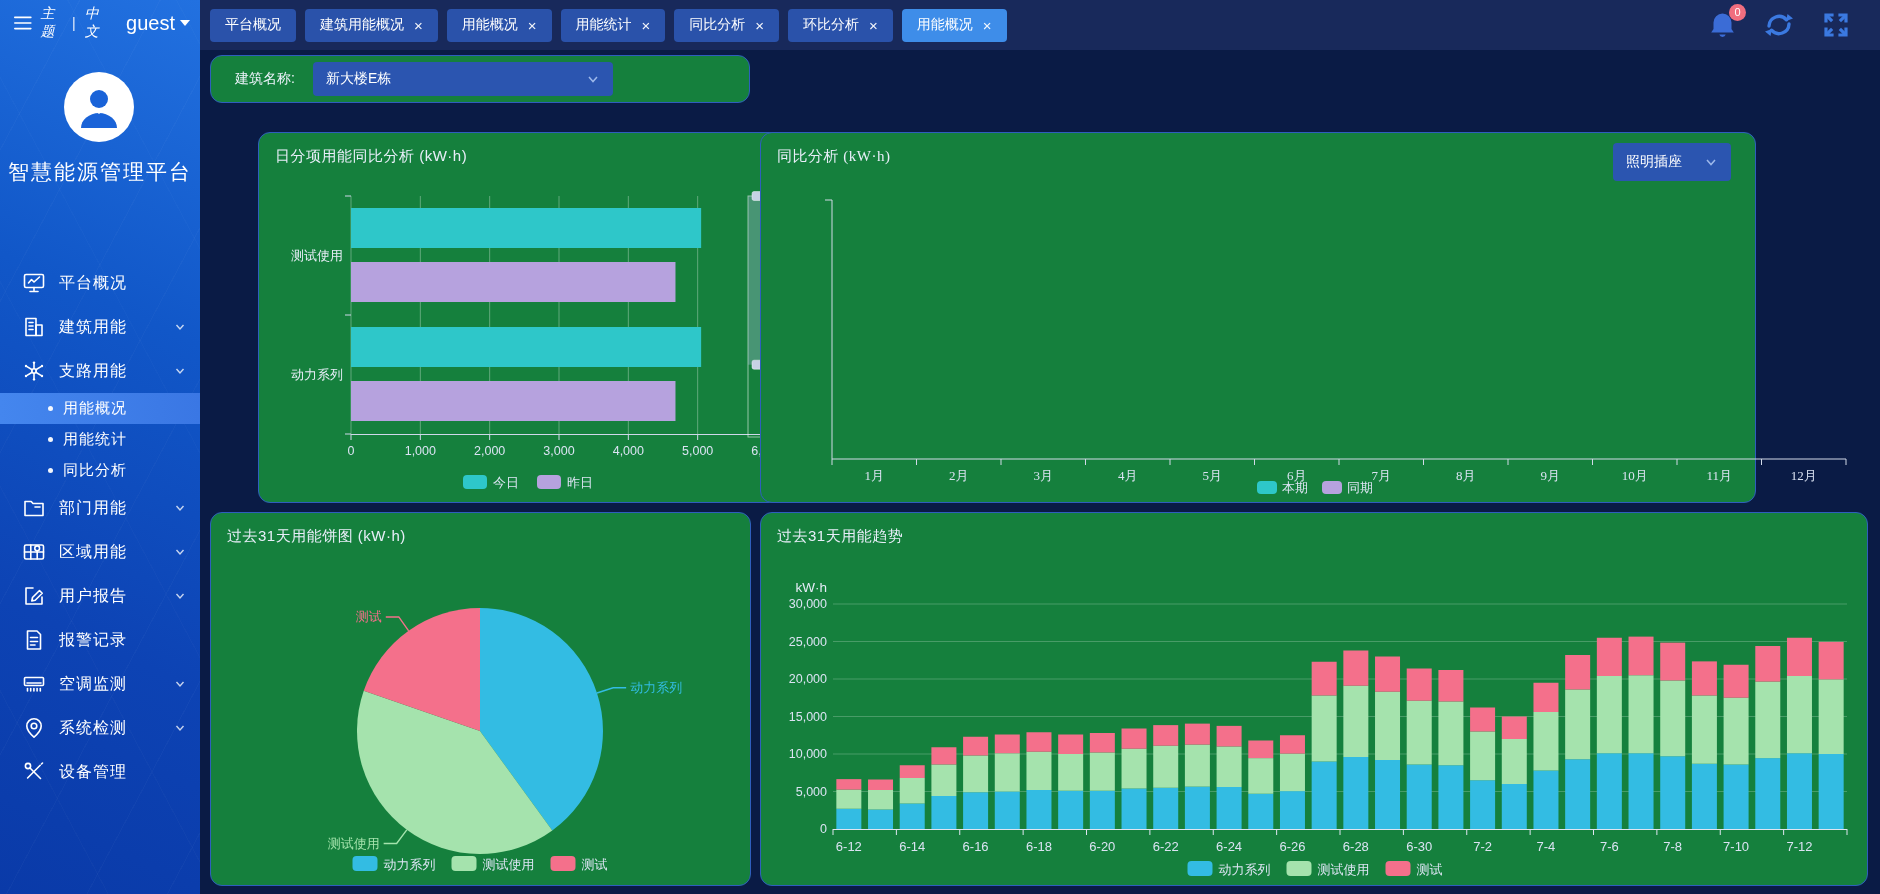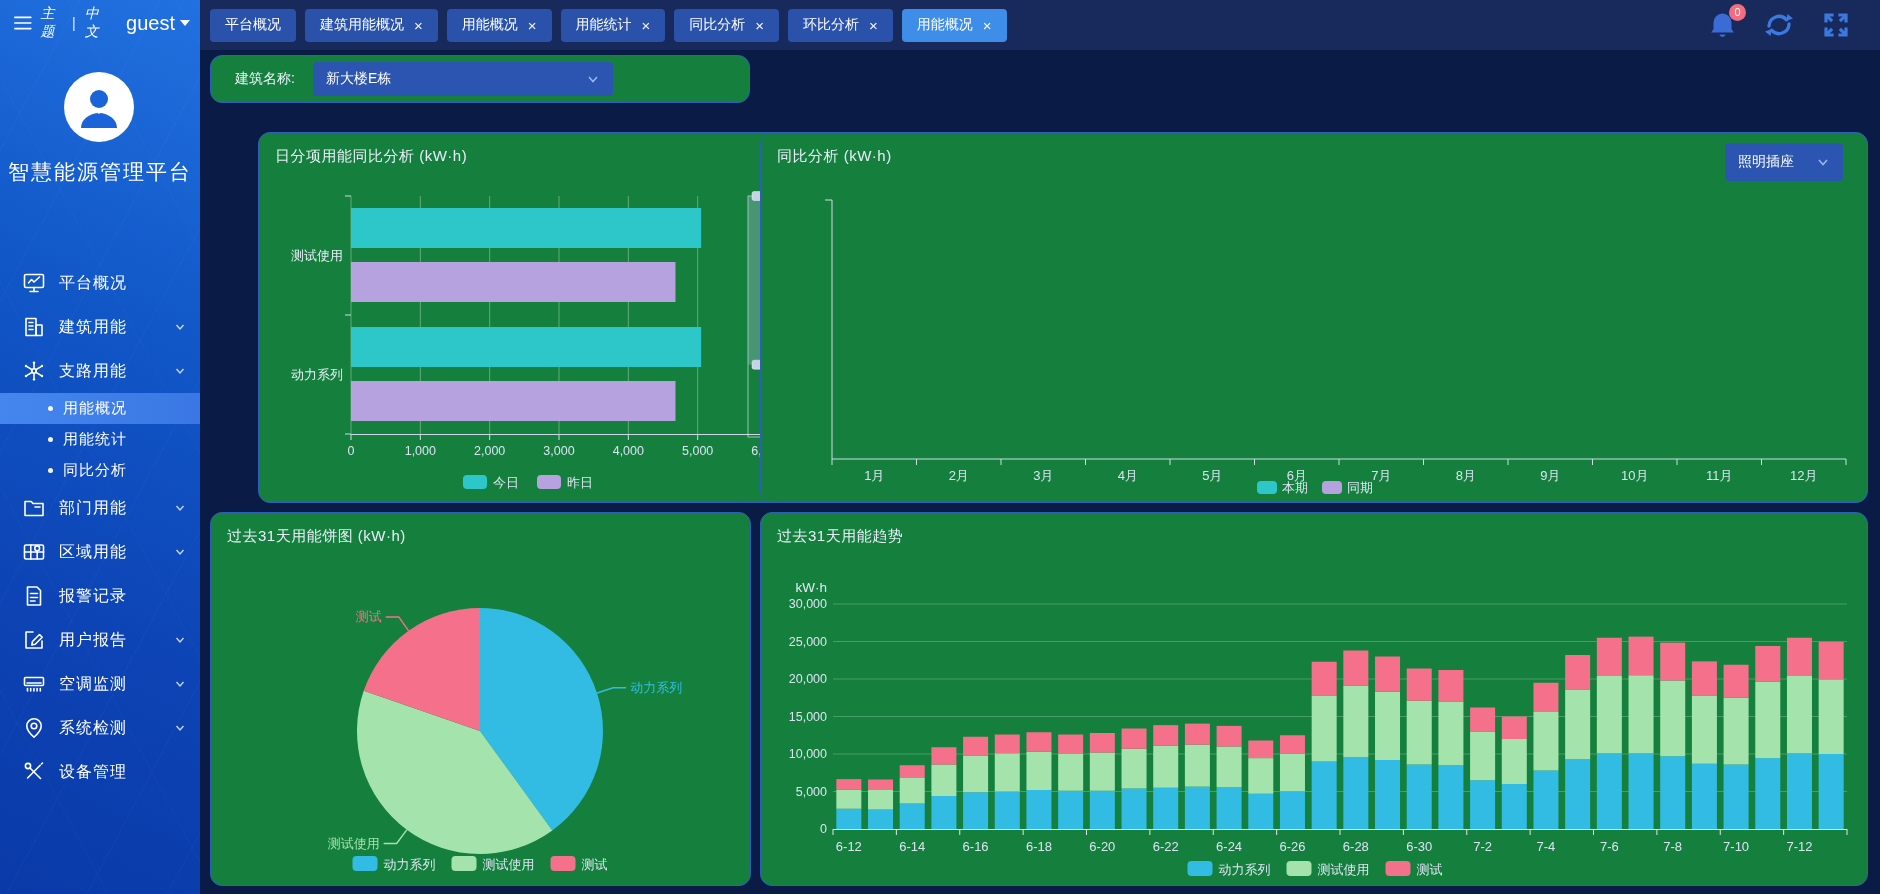--- a/index.html
+++ b/index.html
@@ -46,21 +46,21 @@
   
   .panel{position:absolute;background:#15803d;border:1px solid #2e5ebd;border-radius:12px;box-sizing:border-box;}
   .panel h3{position:absolute;left:16px;top:14px;margin:0;font-size:15px;font-weight:500;color:#e8eef9;z-index:2;letter-spacing:.5px;}
   .chart{position:absolute;left:0;top:0;}
   #selector-panel{left:210px;top:55px;width:540px;height:48px;display:flex;align-items:center;padding-left:24px;gap:18px;}
   #selector-panel .sel-label{font-size:14px;color:#eef3fc;}
   .dropdown{background:#2b55b0;border-radius:4px;height:34px;display:flex;align-items:center;justify-content:space-between;padding:0 13px;font-size:14px;cursor:pointer;color:#fff;}
   #building-dropdown{width:300px;box-sizing:border-box;}
   #category-dropdown{position:absolute;right:24px;top:10px;width:118px;height:38px;box-sizing:border-box;z-index:3;}
   #panel-daily{left:210px;top:132px;width:541px;height:371px;margin-left:48px;}
-  #panel-yoy{left:760px;top:132px;width:1108px;height:371px;}
+  #panel-yoy{left:760px;top:132px;width:996px;height:371px;font-family:Liberation Serif, serif;}
   #panel-pie{left:210px;top:512px;width:541px;height:374px;}
   #panel-trend{left:760px;top:512px;width:1108px;height:374px;}
   .chev-svg{flex:0 0 auto;}
 </style>
 </head>
 <body>
 
 <aside id="sidebar">
   <div class="sb-top">
     <svg width="22" height="18" viewBox="0 0 22 18">
@@ -182,41 +182,41 @@
         <span class="nav-label">区域用能</span>
         <span>
           <svg class="nav-chev" width="12" height="12" viewBox="0 0 12 12">
             <polyline points="2.5,4 6,8 9.5,4" fill="none" stroke="#fff" stroke-width="1.4" opacity="0.85"></polyline>
           </svg>
         </span>
       </div>
       <div class="nav-item">
         <span class="nav-icon">
           <svg width="24" height="24" viewBox="0 0 24 24" fill="none" stroke="#fff" stroke-width="1.6" stroke-linecap="round" stroke-linejoin="round">
+            <path d="M20 13 V20 H4 V4 h7"></path>
+            <path d="M10.5 13.5 l-0.7 3.4 3.4 -0.7 7 -7 -2.7 -2.7 Z"></path>
+          </svg>
+        </span>
+        <span class="nav-label">用户报告</span>
+        <span>
+          <svg class="nav-chev" width="12" height="12" viewBox="0 0 12 12">
+            <polyline points="2.5,4 6,8 9.5,4" fill="none" stroke="#fff" stroke-width="1.4" opacity="0.85"></polyline>
+          </svg>
+        </span>
+      </div>
+      <div class="nav-item">
+        <span class="nav-icon">
+          <svg width="24" height="24" viewBox="0 0 24 24" fill="none" stroke="#fff" stroke-width="1.6" stroke-linecap="round" stroke-linejoin="round">
             <path d="M5.5 3 H15 l3.5 3.5 V21 H5.5 Z"></path>
             <line x1="8.5" y1="9.5" x2="15.5" y2="9.5"></line>
             <line x1="8.5" y1="13.5" x2="15.5" y2="13.5"></line>
             <line x1="8.5" y1="17" x2="13" y2="17"></line>
           </svg>
         </span>
         <span class="nav-label">报警记录</span>
-      </div>
-      <div class="nav-item">
-        <span class="nav-icon">
-          <svg width="24" height="24" viewBox="0 0 24 24" fill="none" stroke="#fff" stroke-width="1.6" stroke-linecap="round" stroke-linejoin="round">
-            <path d="M20 13 V20 H4 V4 h7"></path>
-            <path d="M10.5 13.5 l-0.7 3.4 3.4 -0.7 7 -7 -2.7 -2.7 Z"></path>
-          </svg>
-        </span>
-        <span class="nav-label">用户报告</span>
-        <span>
-          <svg class="nav-chev" width="12" height="12" viewBox="0 0 12 12">
-            <polyline points="2.5,4 6,8 9.5,4" fill="none" stroke="#fff" stroke-width="1.4" opacity="0.85"></polyline>
-          </svg>
-        </span>
       </div>
       <div class="nav-item">
         <span class="nav-icon">
           <svg width="24" height="24" viewBox="0 0 24 24" fill="none" stroke="#fff" stroke-width="1.6" stroke-linecap="round" stroke-linejoin="round">
             <rect x="2.5" y="5.5" width="19" height="8" rx="1"></rect>
             <line x1="5" y1="11" x2="19" y2="11"></line>
             <line x1="5.5" y1="16.5" x2="5.5" y2="19"></line>
             <line x1="8.7" y1="16.5" x2="8.7" y2="19"></line>
             <line x1="11.9" y1="16.5" x2="11.9" y2="19"></line>
             <line x1="15.1" y1="16.5" x2="15.1" y2="19"></line>

